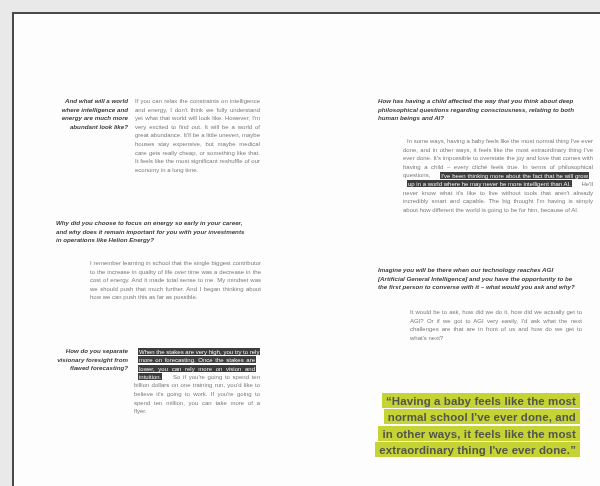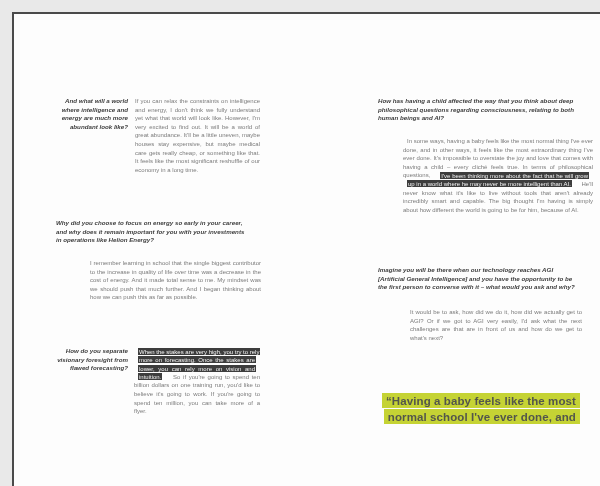--- a/index.html
+++ b/index.html
@@ -117,20 +117,20 @@
   <div>
 
     <div class="block question r-q1">How has having a child affected the way that you think about deep philosophical questions regarding consciousness, relating to both human beings and AI?</div>
 
     <div class="block answer r-a1"><span>In some ways, having a baby feels like the most normal thing I've ever done, and in other ways, it feels like the most extraordinary thing I've ever done. It's impossible to overstate the joy and love that comes with having a child – every cliché feels true. In terms of philosophical questions, </span><span class="hl-dark">I've been thinking more about the fact that he will grow up in a world where he may never be more intelligent than AI.</span><span> He'll never know what it's like to live without tools that aren't already incredibly smart and capable. The big thought I'm having is simply about how different the world is going to be for him, because of AI.</span></div>
 
     <div class="block question r-q2">Imagine you will be there when our technology reaches AGI [Artificial General Intelligence] and you have the opportunity to be the first person to converse with it – what would you ask and why?</div>
 
     <div class="block answer r-a2">It would be to ask, how did we do it, how did we actually get to AGI? Or if we got to AGI very easily, I'd ask what the next challenges are that are in front of us and how do we get to what's next?</div>
 
-    <div class="block pull-quote r-quote"><span class="pq-line">“Having a baby feels like the most</span><br><span class="pq-line">normal school I've ever done, and</span><br><br></div>
+    <div class="block pull-quote r-quote"><span class="pq-line">“Having a baby feels like the most</span><br><span class="pq-line">normal school I've ever done, and</span><br><span class="pq-line">in other ways, it feels like the most</span><br><span class="pq-line">extraordinary thing I've ever done.”</span></div>
 
     <div class="block footer-text f-title-right">Sam Altman</div>
 
     <div class="block footer-text f-num-right">19</div>
   </div>
 
 </div>
 
 </body></html>

